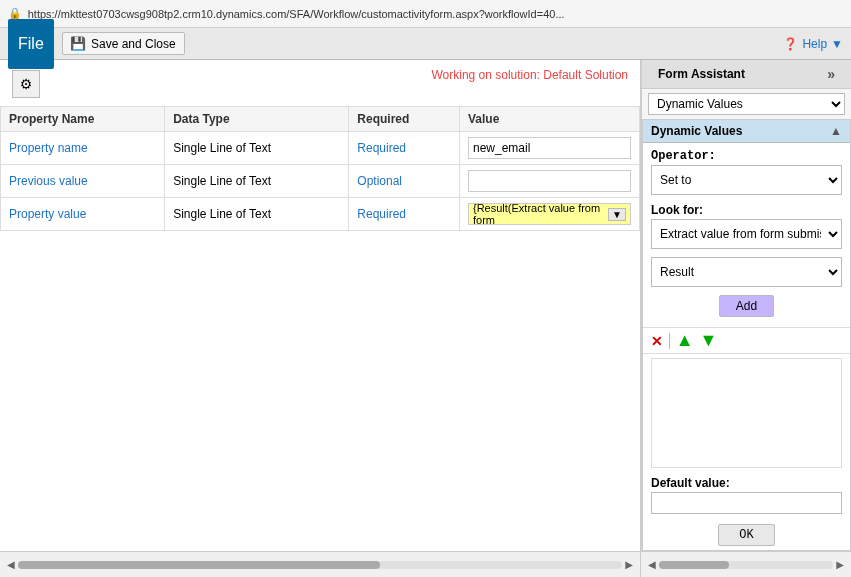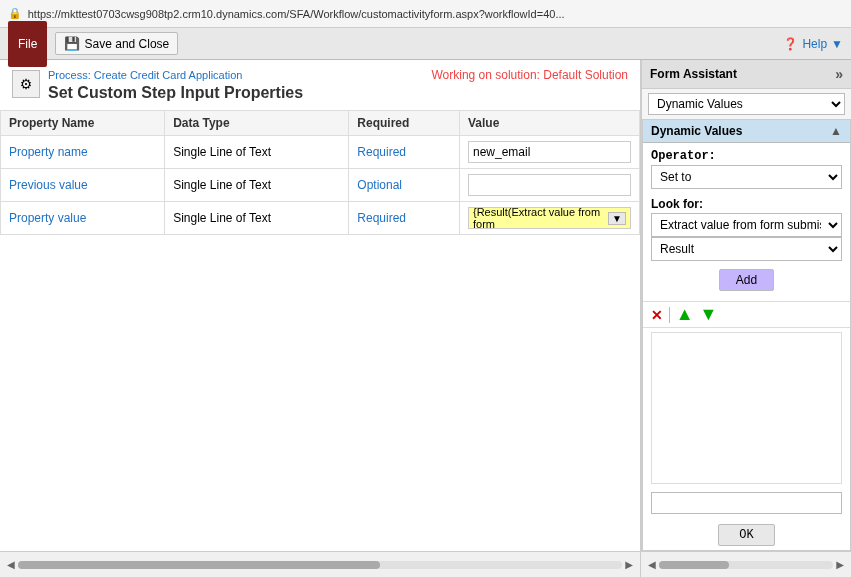--- a/index.html
+++ b/index.html
@@ -22,25 +22,25 @@
     .toolbar {
       background: #e8e8e8;
       border-bottom: 1px solid #bbb;
       padding: 4px 8px;
       display: flex;
       align-items: center;
       gap: 8px;
       height: 32px;
     }
     .btn-file {
-      background: #7f1d1d;
+      background: #0369a1;
       color: white;
       border: none;
       padding: 16px 10px;
-      font-size: 12px;
+      font-size: 16px;
       cursor: pointer;
       border-radius: 2px;
     }
     .btn-save-close {
       background: #f5f5f5;
       border: 1px solid #bbb;
       padding: 3px 8px;
       font-size: 12px;
       cursor: pointer;
       display: flex;
@@ -155,21 +155,21 @@
       width: 210px;
       flex-shrink: 0;
       background: #f5f5f5;
       border-left: 1px solid #ccc;
       display: flex;
       flex-direction: column;
       overflow: hidden;
     }
     .form-assistant-header {
       background: #e0e0e0;
-      padding: 6px 8px;
+      padding: 6px 16px;
       display: flex;
       align-items: center;
       justify-content: space-between;
       border-bottom: 1px solid #ccc;
       font-weight: 600;
       font-size: 12px;
     }
     .expand-icon { color: #555; cursor: pointer; font-size: 14px; }
     
     .dropdown-row {
@@ -207,21 +207,21 @@
     .collapse-icon { cursor: pointer; color: #555; }
     
     .dv-body { padding: 6px 8px; display: flex; flex-direction: column; gap: 4px; }
     .dv-label { font-weight: 600; font-size: 12px; margin-bottom: 2px; font-family: Liberation Mono, monospace; }
     .dv-select {
       width: 100%;
       border: 1px solid #bbb;
       background: white;
       padding: 2px 4px;
       font-size: 12px;
-      height: 24px;
+      height: 30px;
     }
     .look-for-section { margin-top: 4px; }
     .look-for-label { font-weight: 600; font-size: 12px; margin-bottom: 2px; }
     
     .btn-add {
       background: #c4b5fd;
       border: 1px solid #bbb;
       padding: 3px 16px;
       font-size: 12px;
       cursor: pointer;
@@ -352,24 +352,20 @@
 </div>
 
 <div class="main-content">
 
   <div class="left-panel">
 
     <div class="process-header-row">
       <div class="process-header" style="flex:1;">
         <div class="process-icon">
           <span>⚙</span>
-        </div>
-        <div class="process-info">
-          <a class="process-link">Process: Create Credit Card Application</a>
-          <div class="process-title">Set Custom Step Input Properties</div>
         </div>
       </div>
       <div class="solution-text">Working on solution: Default Solution</div>
     </div>
 
     <table class="props-table">
       <thead>
         <tr>
           <th>Property Name</th>
           <th>Data Type</th>
@@ -427,37 +423,38 @@
           <div class="dv-label">Operator:</div>
           <select class="dv-select">
             <option>Set to</option>
           </select>
         </div>
         <div class="look-for-section">
           <div class="look-for-label">Look for:</div>
           <select class="dv-select">
             <option>Extract value from form submission</option>
           </select>
-          <select class="dv-select" style="margin-top:0;">
+          <select class="dv-select" style="margin-top:8px;">
             <option>Result</option>
           </select>
         </div>
         <button class="btn-add">Add</button>
       </div>
 
       <div class="dv-toolbar">
         <span class="dv-toolbar-btn btn-delete">✕</span>
         <div class="divider-v"></div>
         <span class="dv-toolbar-btn btn-up" style="font-size:18px; color:#00aa00;">▲</span>
         <span class="dv-toolbar-btn btn-down" style="font-size:18px; color:#00aa00;">▼</span>
       </div>
 
       <div class="dv-list-area"></div>
 
       <div class="default-value-section">
+        <div class="default-value-label">Default value:</div>
         <input type="text" class="default-value-input" value="" style="">
       </div>
 
       <button class="btn-ok">OK</button>
     </div>
   </div>
 </div>
 
 <div class="scrollbar-area">
   <div class="scrollbar-left">

